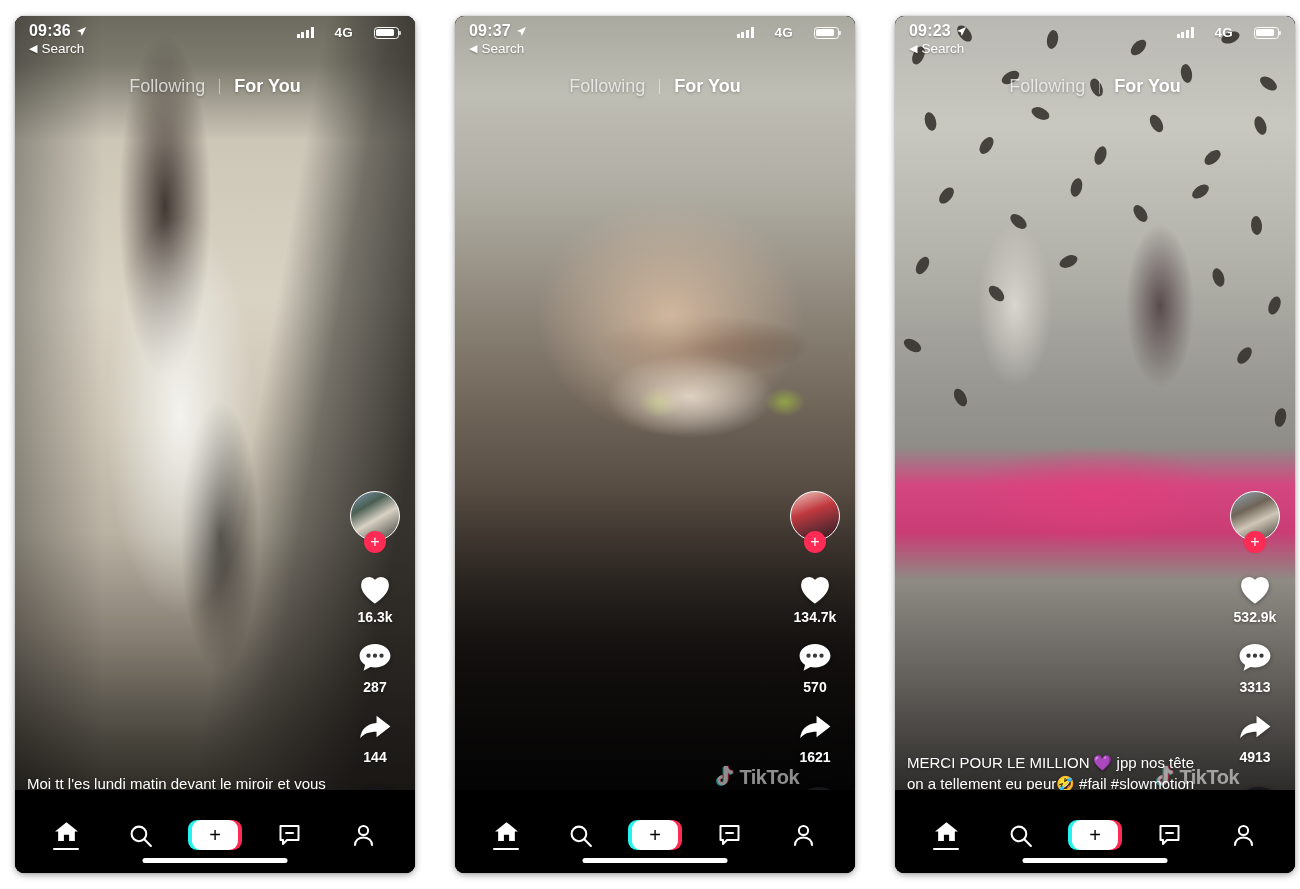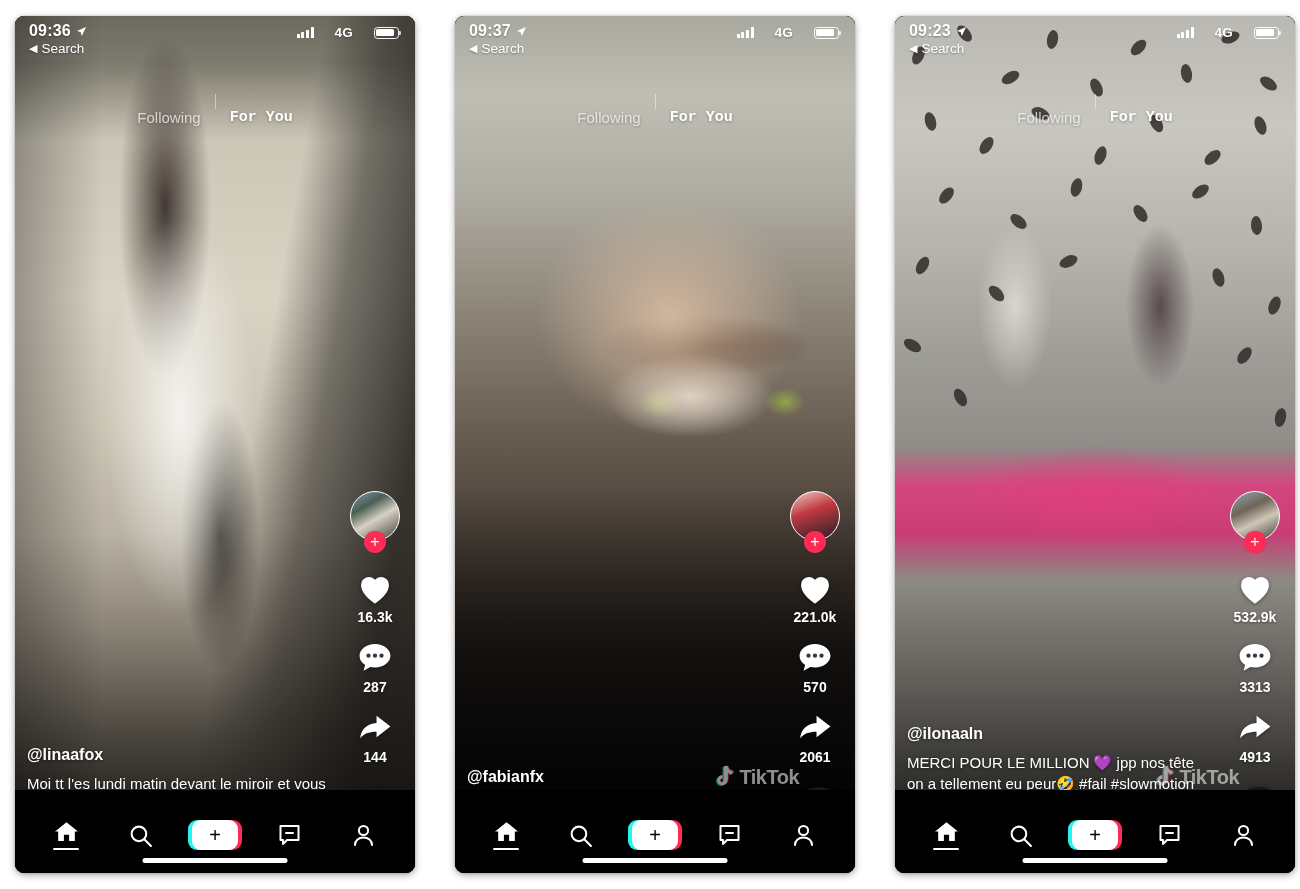--- a/index.html
+++ b/index.html
@@ -135,23 +135,23 @@
   }
   .sb-back .tri { font-size: 11px; }
 
   
   .tabs {
     position: absolute; top: 60px; left: 0; right: 0;
     display: flex; justify-content: center; align-items: center; gap: 0;
     z-index: 6;
     text-shadow: 0 1px 3px rgba(0,0,0,.3);
   }
-  .tab { font-size: 15px; padding: 0 14px; cursor:pointer;margin-top:33px; }
+  .tab { font-size: 18px; padding: 0 14px; cursor:pointer; }
   .tab.inactive { color: rgba(255,255,255,.72); font-weight: 400; }
-  .tab.active { color: #fff; font-weight: 700; font-family: Liberation Mono, monospace; }
+  .tab.active { color: #fff; font-weight: 700; }
   .tab-div { width:1px; height:15px; background: rgba(255,255,255,.45); }
 
   
   .rail {
     position: absolute; right: 8px; bottom: 108px;
     width: 64px;
     display: flex; flex-direction: column; align-items: center;
     gap: 16px; z-index: 5;
   }
   .av-wrap { position: relative; width: 50px; height: 62px; margin-bottom: 2px;}
@@ -339,21 +339,20 @@
 
       <div class="disc-wrap">
         <span class="note-float" style="left:-28px;top:8px;font-size:16px">♫</span>
         <span class="note-float" style="left:-8px;top:40px;font-size:11px;opacity:.6">♪</span>
         <div class="disc">
           <div class="disc-art art-a"></div>
         </div>
       </div>
 
       <div class="caption">
-        <div class="handle">@linaafox</div>
         <div class="desc">Moi tt l'es lundi matin devant le miroir et vous plutôt facile  ou difficile Le Matin  ?</div>
         <div class="see-trans">SEE TRANSLATION</div>
         <div class="music-row">
           <span class="mnote">♫</span>
           <span class="mtxt">/sbest    Original sound - c</span>
         </div>
       </div>
 
       <div class="dark-strip"></div>
       <div class="navbar">
@@ -435,36 +434,36 @@
 
       <div class="rail">
         <div class="av-wrap">
           <div class="avatar av-b"></div>
           <div class="follow">+</div>
         </div>
         <div class="act">
           <svg width="38" height="34" viewBox="0 0 24 22">
             <path d="M12 21s-9-5.4-9-12A5.2 5.2 0 0 1 12 5.6 5.2 5.2 0 0 1 21 9c0 6.6-9 12-9 12z" fill="#fff"></path>
           </svg>
-          <span class="act-n">221.0k</span>
+          <span class="act-n">134.7k</span>
         </div>
         <div class="act">
           <svg width="38" height="34" viewBox="0 0 24 22">
             <path d="M12 2c5.5 0 10 3.4 10 7.6s-4.5 7.6-10 7.6c-1 0-2-.1-3-.3l-4.4 2.4 1-3.8C3.3 14.1 2 12 2 9.6 2 5.4 6.5 2 12 2z" fill="#fff"></path>
             <circle cx="7.8" cy="9.5" r="1.4" fill="#3a3a3a"></circle>
               <circle cx="12" cy="9.5" r="1.4" fill="#3a3a3a"></circle>
               <circle cx="16.2" cy="9.5" r="1.4" fill="#3a3a3a"></circle>
           </svg>
           <span class="act-n">570</span>
         </div>
         <div class="act">
           <svg width="38" height="34" viewBox="0 0 24 22">
             <path d="M13 3l9 7-9 7v-3.6c-5 0-8.4 1.3-10.6 4.3.6-5.8 4-9.3 10.6-9.9V3z" fill="#fff"></path>
           </svg>
-          <span class="act-n">2061</span>
+          <span class="act-n">1621</span>
         </div>
       </div>
 
       <div class="watermark">
         <svg width="22" height="24" viewBox="0 0 24 26">
           <path d="M16 1c.5 3.2 2.4 5 5.4 5.3v3.4c-1.9.1-3.6-.5-5.2-1.5v6.6c0 5.5-4.4 8.1-8 6.6-2.4-1-3.6-3.3-3.3-5.8.3-2.5 2.6-4.6 5.5-4.4v3.4c-1.6-.2-2.7.8-2.7 2 0 1.3 1.1 2.2 2.4 2 1.2-.2 1.8-1.2 1.8-2.6V1H16z" fill="#25f4ee" transform="translate(-1.4,1)"></path>
           <path d="M16 1c.5 3.2 2.4 5 5.4 5.3v3.4c-1.9.1-3.6-.5-5.2-1.5v6.6c0 5.5-4.4 8.1-8 6.6-2.4-1-3.6-3.3-3.3-5.8.3-2.5 2.6-4.6 5.5-4.4v3.4c-1.6-.2-2.7.8-2.7 2 0 1.3 1.1 2.2 2.4 2 1.2-.2 1.8-1.2 1.8-2.6V1H16z" fill="#fe2c55" transform="translate(1,-.4)"></path>
           <path d="M16 1c.5 3.2 2.4 5 5.4 5.3v3.4c-1.9.1-3.6-.5-5.2-1.5v6.6c0 5.5-4.4 8.1-8 6.6-2.4-1-3.6-3.3-3.3-5.8.3-2.5 2.6-4.6 5.5-4.4v3.4c-1.6-.2-2.7.8-2.7 2 0 1.3 1.1 2.2 2.4 2 1.2-.2 1.8-1.2 1.8-2.6V1H16z" fill="#ffffff"></path>
         </svg>
         <span class="wm-text">TikTok</span>
@@ -472,21 +471,20 @@
 
       <div class="disc-wrap">
         <span class="note-float" style="left:-30px;top:14px;font-size:15px;opacity:.65">♫</span>
         <span class="note-float" style="left:-12px;top:40px;font-size:11px;opacity:.5">♪</span>
         <div class="disc">
           <div class="disc-art art-b"></div>
         </div>
       </div>
 
       <div class="caption">
-        <div class="handle">@fabianfx</div>
         <div class="desc">#bratz #makeup #bratzchallenge</div>
         <div class="see-trans">SEE TRANSLATION</div>
         <div class="music-row">
           <span class="mnote">♫</span>
           <span class="mtxt">ound - fabianfx    Original s</span>
         </div>
       </div>
 
       <div class="dark-strip"></div>
       <div class="navbar">
@@ -638,21 +636,20 @@
 
       <div class="disc-wrap">
         <span class="note-float" style="left:-30px;top:16px;font-size:14px;opacity:.55">♫</span>
         <span class="note-float" style="left:-14px;top:42px;font-size:11px;opacity:.45">♪</span>
         <div class="disc">
           <div class="disc-art art-c"></div>
         </div>
       </div>
 
       <div class="caption">
-        <div class="handle">@ilonaaln</div>
         <div class="desc">MERCI POUR LE MILLION 💜 jpp nos tête on a tellement eu peur🤣 #fail #slowmotion @lea_spk ❤️</div>
         <div class="see-trans">SEE TRANSLATION</div>
         <div class="music-row">
           <span class="mnote">♫</span>
           <span class="mtxt">Original sound - itsofficia</span>
         </div>
       </div>
 
       <div class="dark-strip"></div>
       <div class="navbar">

